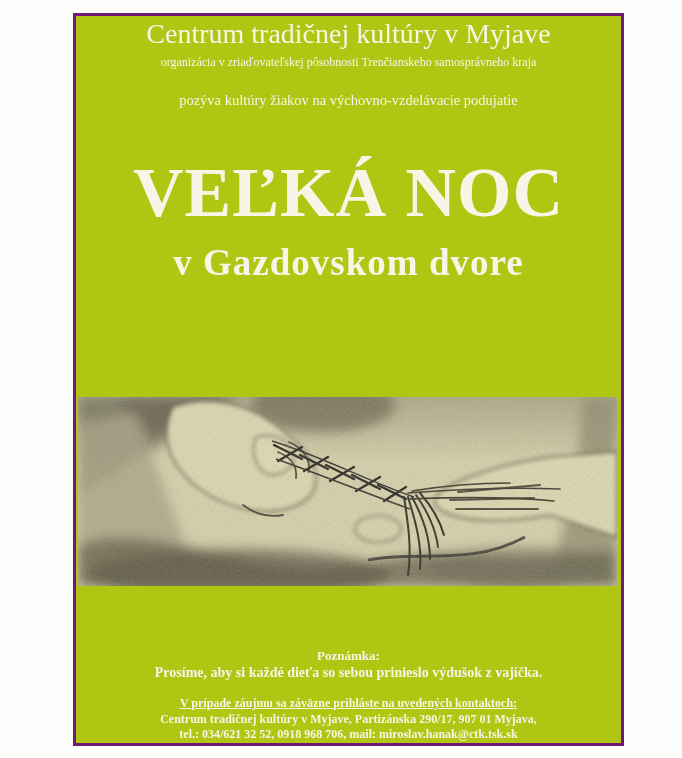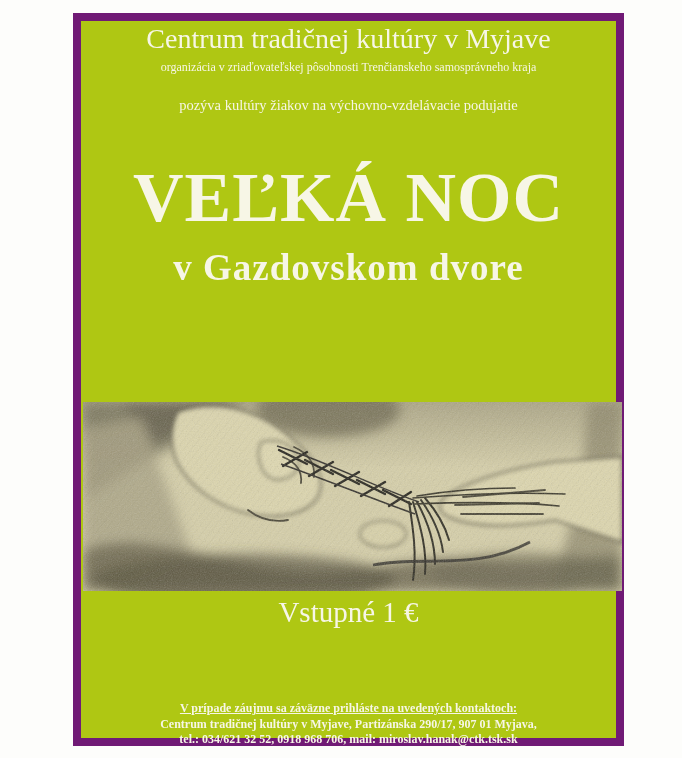--- a/index.html
+++ b/index.html
@@ -2,21 +2,21 @@
 <html><head>
 <meta charset="utf-8">
 <style>
   * { margin:0; padding:0; box-sizing:border-box; }
   html,body { width:682px; height:758px; background:#ffffff; overflow:hidden;
               font-family:"Liberation Serif","DejaVu Serif",serif; }
   .stage { position:relative; width:682px; height:758px; background:#fdfdfb; }
 
   .poster {
     position:absolute; left:73px; top:13px; width:551px; height:733px;
-    background:#afc713; border:8px solid #701a75;
+    background:#afc713; border:3px solid #701a75;
   }
   .ptxt { position:absolute; left:0; width:100%; text-align:center; color:#f7f6e6; }
 
   .org-title   { top:2px;   font-size:28px; line-height:1.15; font-weight:400; }
   .org-sub     { top:39px;  font-size:12px; line-height:1.2;  font-weight:400; }
   .invite      { top:76px;  font-size:14.5px; line-height:1.2; font-weight:400; }
   .main-title  { top:142px; font-size:70px; line-height:1; font-weight:700; letter-spacing:1px; }
   .main-sub    { top:228px; font-size:37px; line-height:1; font-weight:700; letter-spacing:1px; }
   .event-date  { top:313px; font-size:31px; line-height:1; font-weight:400; color:#f3f2de; }
 
@@ -138,22 +138,25 @@
           <path d="M334,94 C370,88 402,86 432,86"></path>
         </g>
 
         <path d="M290,163 C340,153 392,170 447,140" fill="none" stroke="#33302a" stroke-width="2.8" opacity="0.85"></path>
 
         <rect width="539" height="189" fill="url(#hatch)" opacity="0.25"></rect>
         <rect width="539" height="189" filter="url(#grain)" opacity="0.28"></rect>
       </svg>
     </div>
 
-    <div class="ptxt admission">Vstupné 1 €</div>
 
+    <div class="ptxt note-block">
+      <div class="note-label">Poznámka:</div>
+      <div class="note-text">Prosíme, aby si každé dieťa so sebou prinieslo výdušok z vajíčka.</div>
+    </div>
 
     <div class="ptxt contact-block">
       <div class="contact-heading">V prípade záujmu sa záväzne prihláste na uvedených kontaktoch:</div>
       <div class="contact-line">Centrum tradičnej kultúry v Myjave, Partizánska 290/17, 907 01 Myjava,</div>
       <div class="contact-line">tel.: 034/621 32 52, 0918 968 706, mail: miroslav.hanak@ctk.tsk.sk</div>
     </div>
 
     <div class="watermark">FF</div>
   </div>
 </div>

